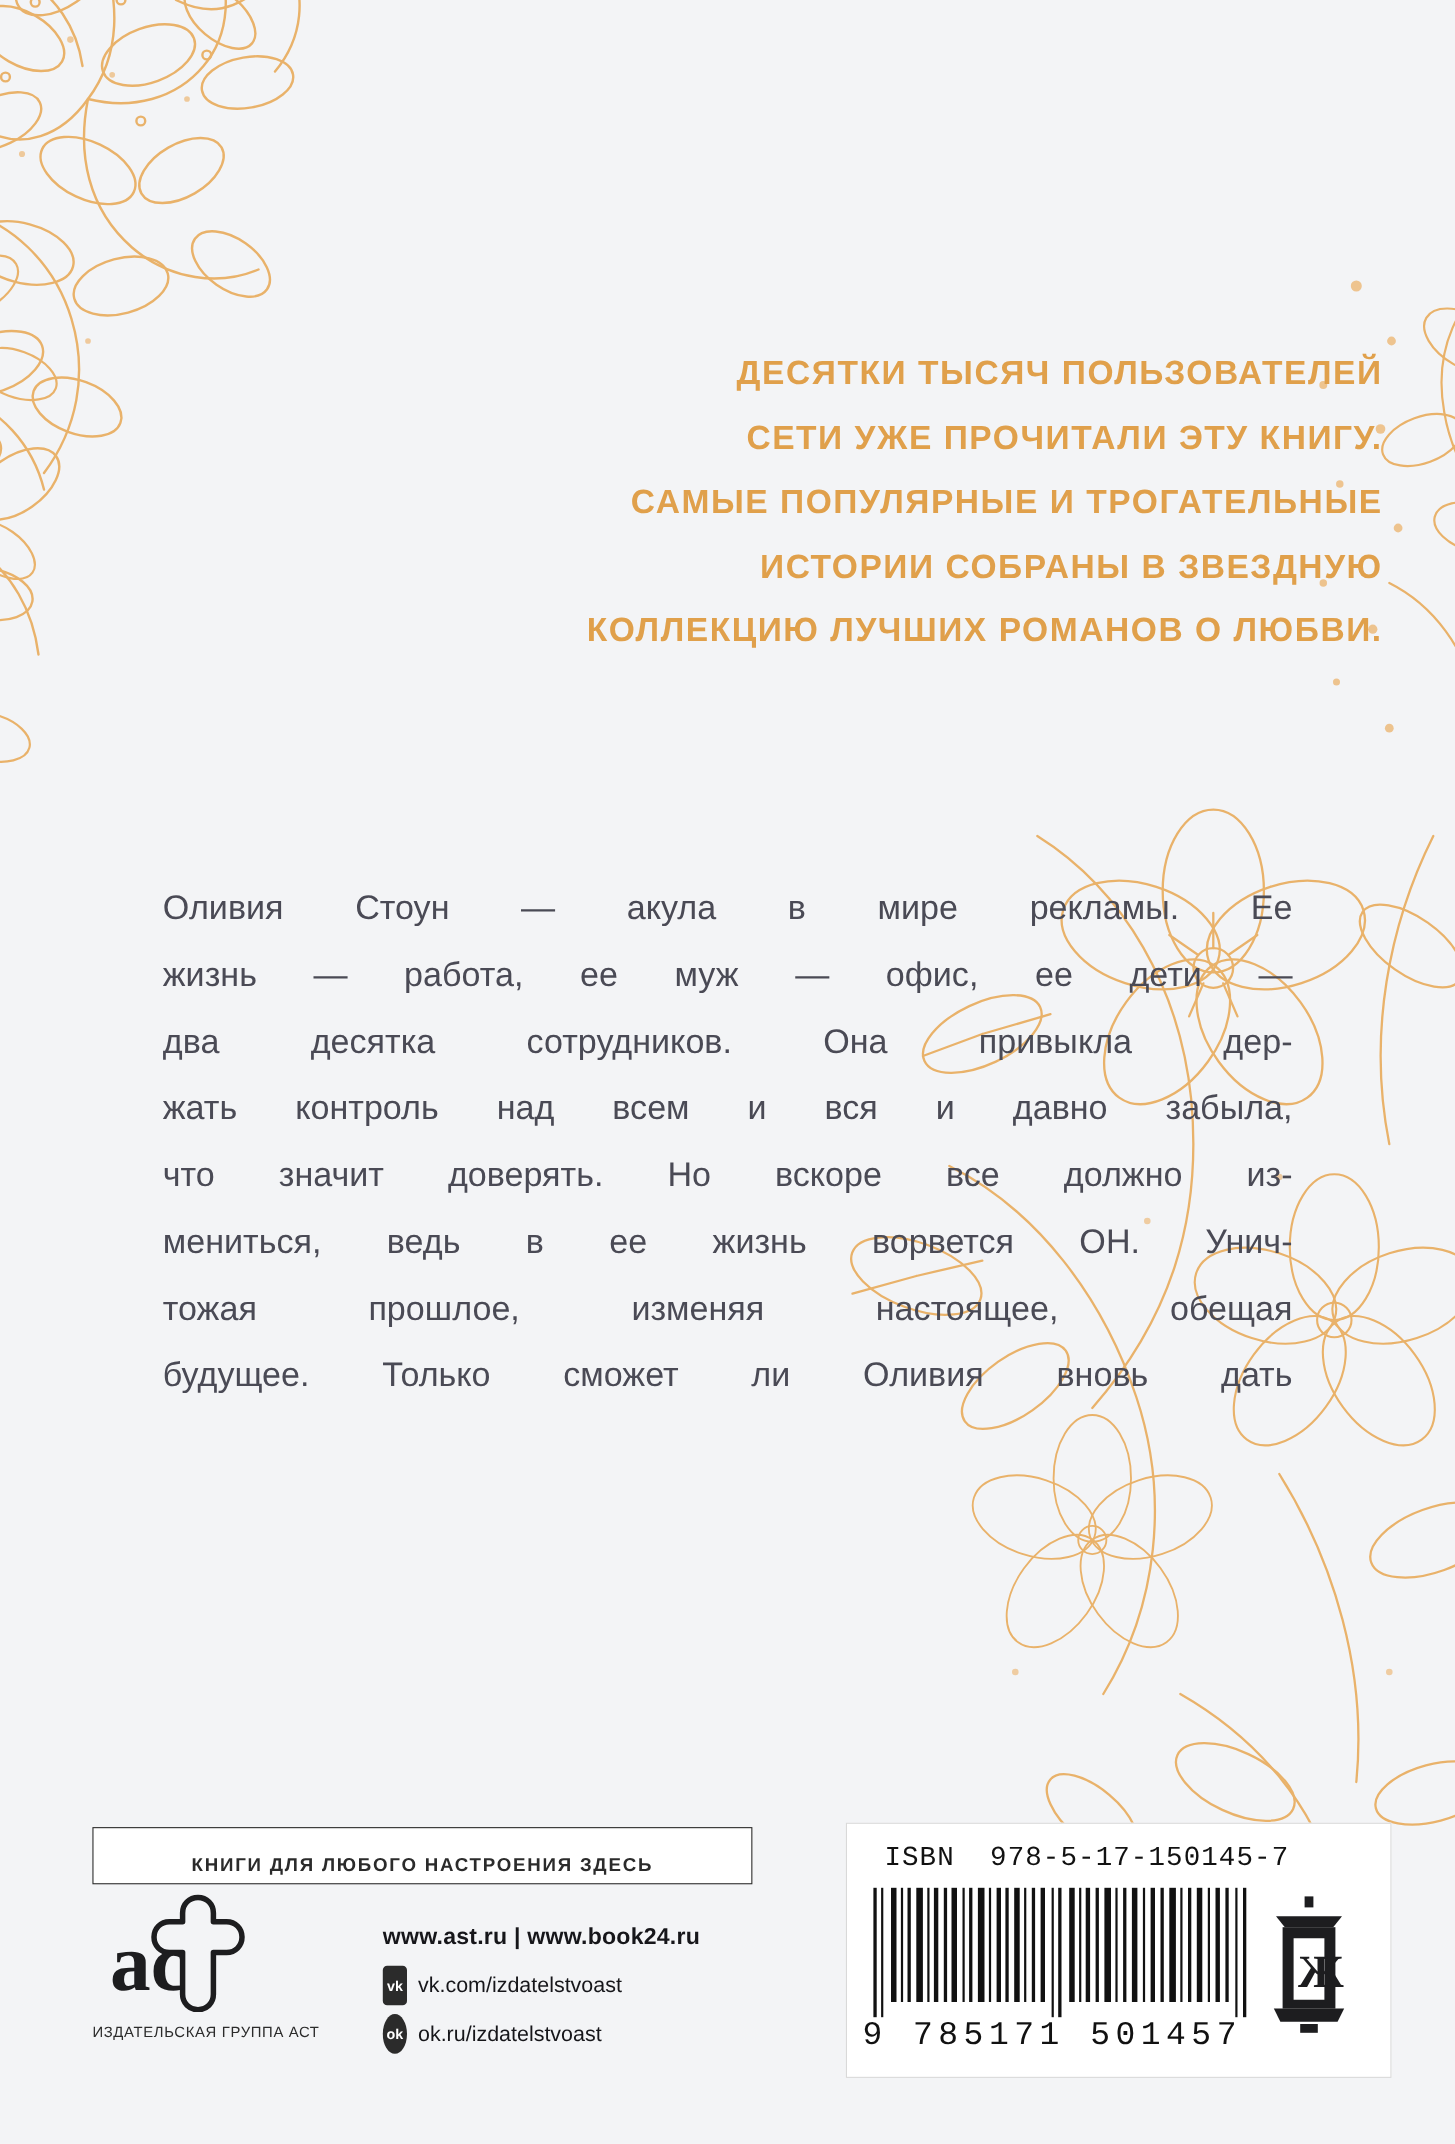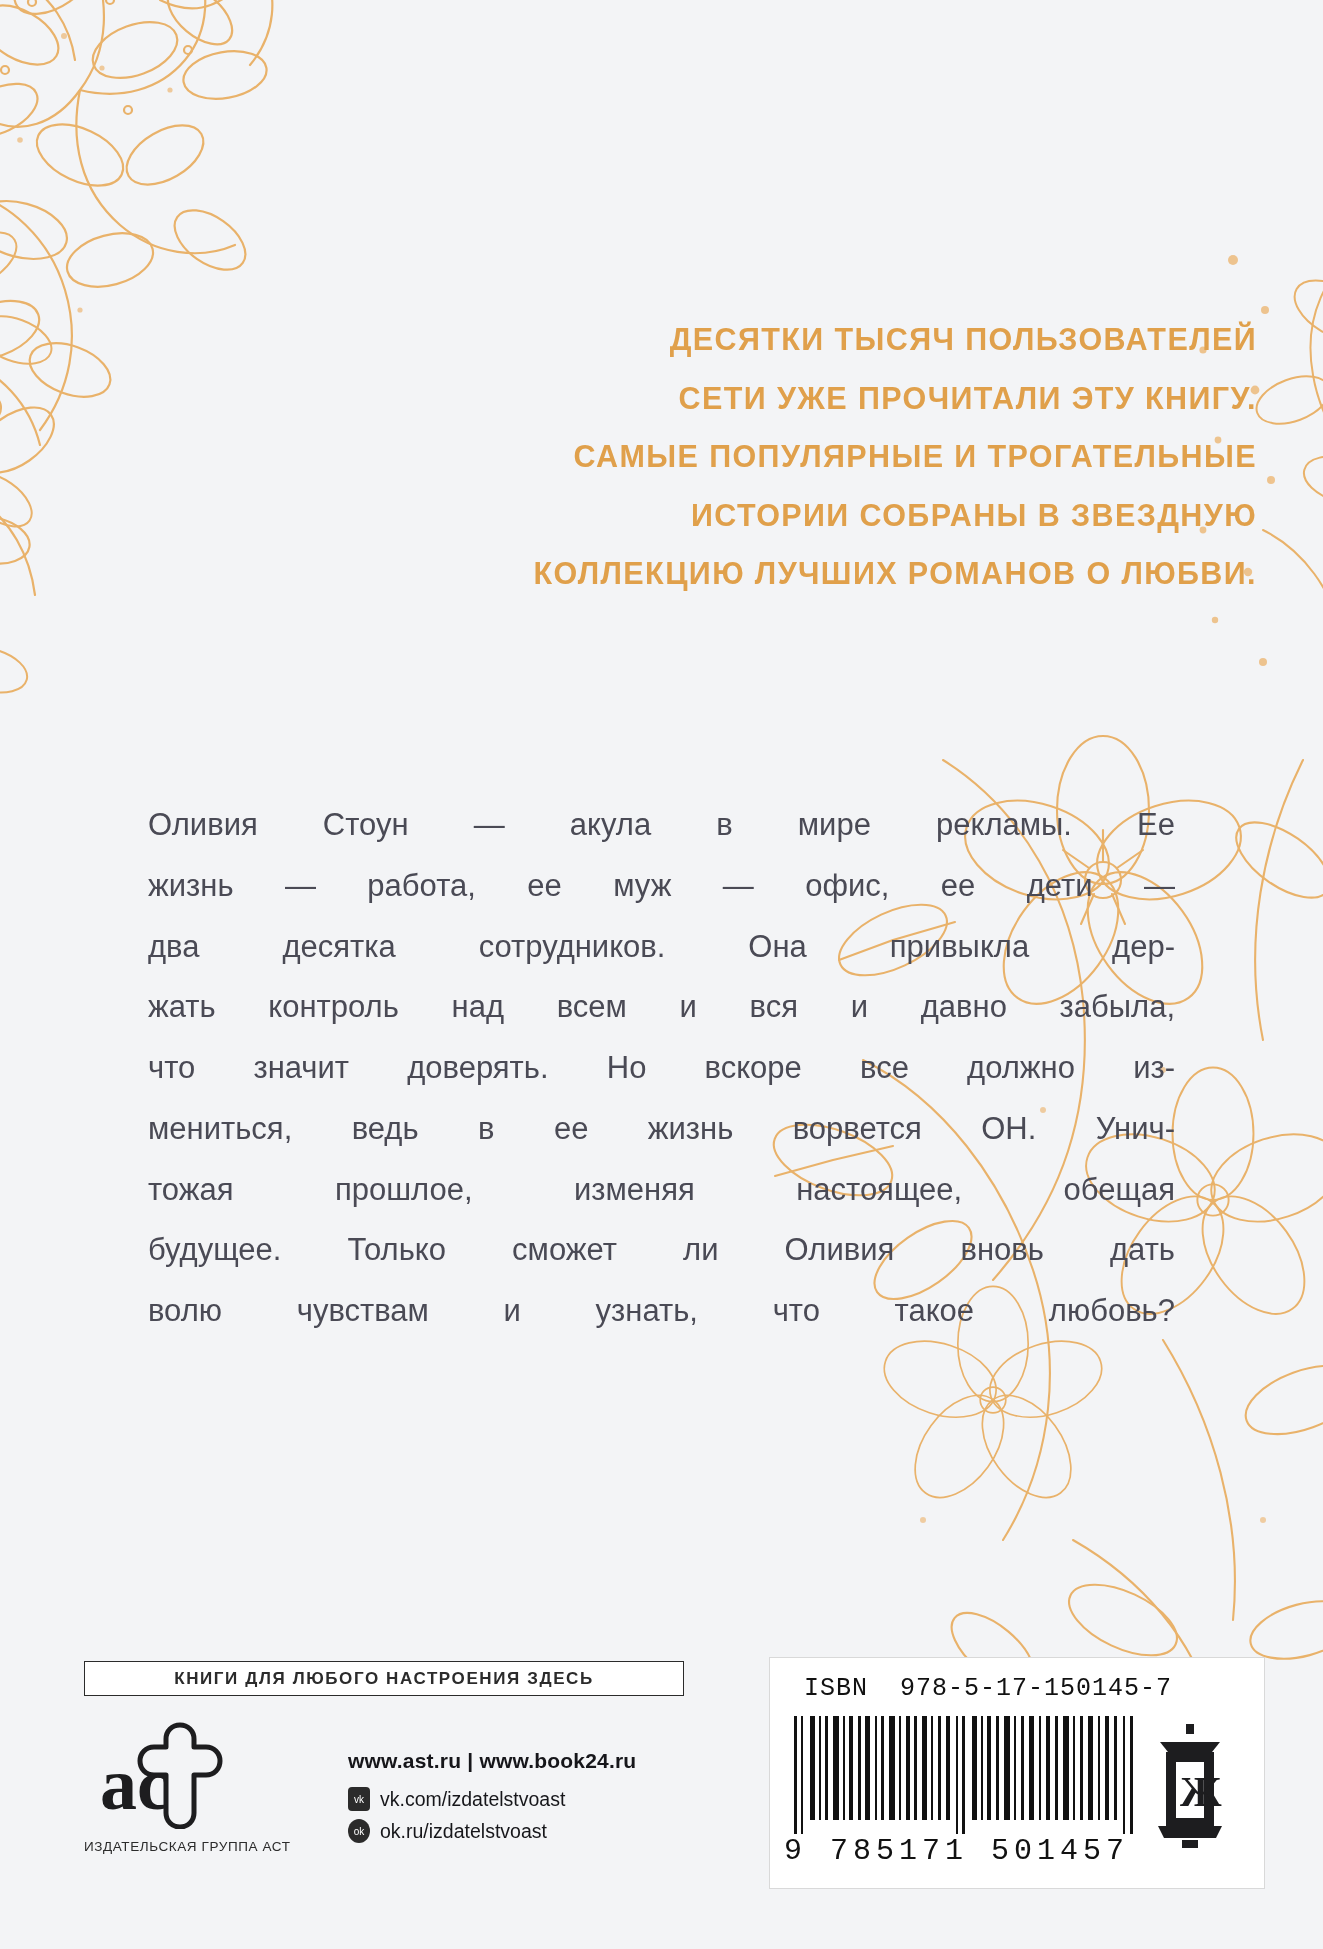--- a/index.html
+++ b/index.html
@@ -85,21 +85,21 @@
     top: 22px;
     width: 600px;
     background: #ffffff;
     border: 1px solid #2b2b2b;
     color: #2b2b2b;
     font-size: 17px;
     font-weight: 700;
     letter-spacing: 1.6px;
     text-transform: uppercase;
     text-align: center;
-    padding: 7px 0 6px 0;
+    padding: 24px 0 6px 0;
     box-sizing: border-box;
   }
 
   .ast-logo {
     position: absolute;
     left: 84px;
     top: 78px;
     width: 170px;
     text-align: left;
   }
@@ -128,26 +128,26 @@
   .contacts .social {
     display: flex;
     align-items: center;
     gap: 10px;
     margin-bottom: 8px;
     font-size: 19.5px;
   }
   .contacts .social .txt { font-weight: 400; }
   .contacts .social .txt b { font-weight: 400; text-align: center; }
   .sicon {
-    width: 22px; height: 24px;
+    width: 22px; height: 36px;
     border-radius: 4px;
     background: #2b2b2b;
     color: #fff;
-    font-size: 10px;
-    font-weight: 400;
+    font-size: 13px;
+    font-weight: 700;
     display: flex;
     align-items: center;
     justify-content: center;
     flex: 0 0 auto;
   }
   .sicon.ok { border-radius: 50%; }
 
   
   .isbn-box {
     position: absolute;
@@ -350,21 +350,20 @@
 
   <div class="annotation">
     <span class="ln">Оливия Стоун — акула в мире рекламы. Ее</span>
     <span class="ln">жизнь — работа, ее муж — офис, ее дети —</span>
     <span class="ln">два десятка сотрудников. Она привыкла дер-</span>
     <span class="ln">жать контроль над всем и вся и давно забыла,</span>
     <span class="ln">что значит доверять. Но вскоре все должно из-</span>
     <span class="ln">мениться, ведь в ее жизнь ворвется ОН. Унич-</span>
     <span class="ln">тожая прошлое, изменяя настоящее, обещая</span>
     <span class="ln">будущее. Только сможет ли Оливия вновь дать</span>
-    <span class="ln last">волю чувствам и узнать, что такое любовь?</span>
   </div>
 
   <div class="footer">
 
     <div class="tagstrip">книги для любого настроения здесь</div>
 
     <div class="ast-logo">
       <svg class="mark" viewBox="0 0 160 112">
         <path d="M96 8 C104 8 110 14 110 22 L110 30 L122 30 C130 30 136 36 136 44 C136 52 130 58 122 58 L110 58 L110 96 C110 104 104 110 96 110 C88 110 82 104 82 96 L82 58 L70 58 C62 58 56 52 56 44 C56 36 62 30 70 30 L82 30 L82 22 C82 14 88 8 96 8 Z" fill="none" stroke="#1d1d1f" stroke-width="5" stroke-linejoin="round"></path>
         <text x="16" y="92" font-family="Liberation Serif, serif" font-size="74" font-weight="700" fill="#1d1d1f">ас</text>

